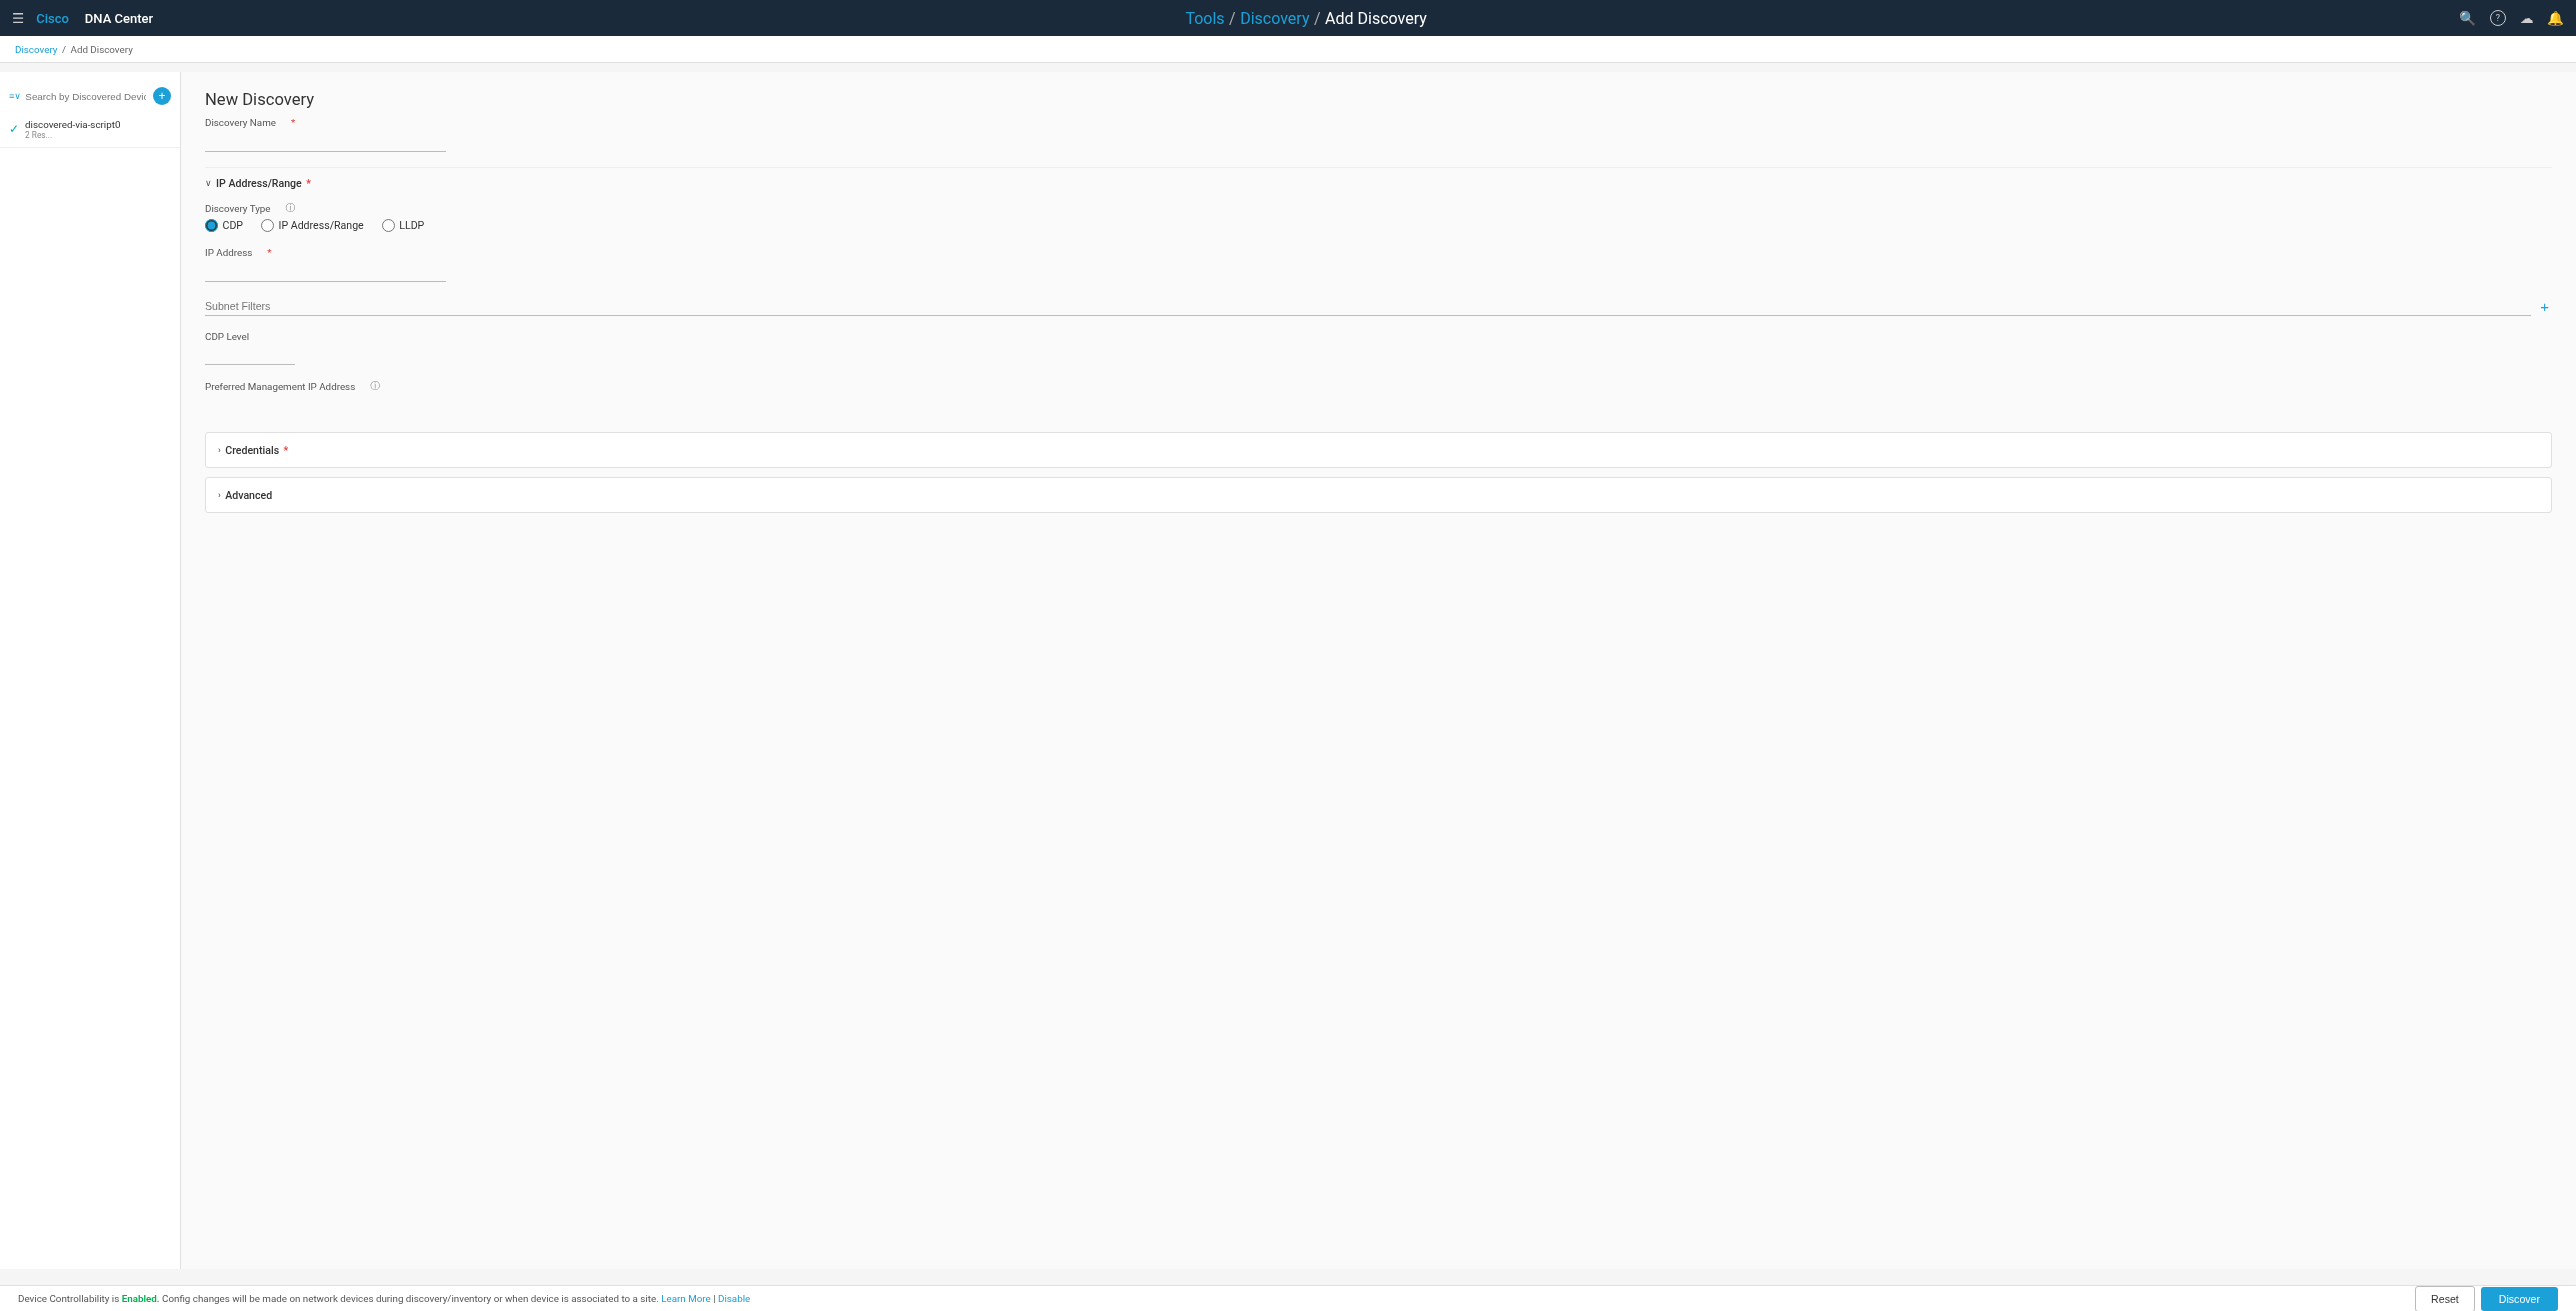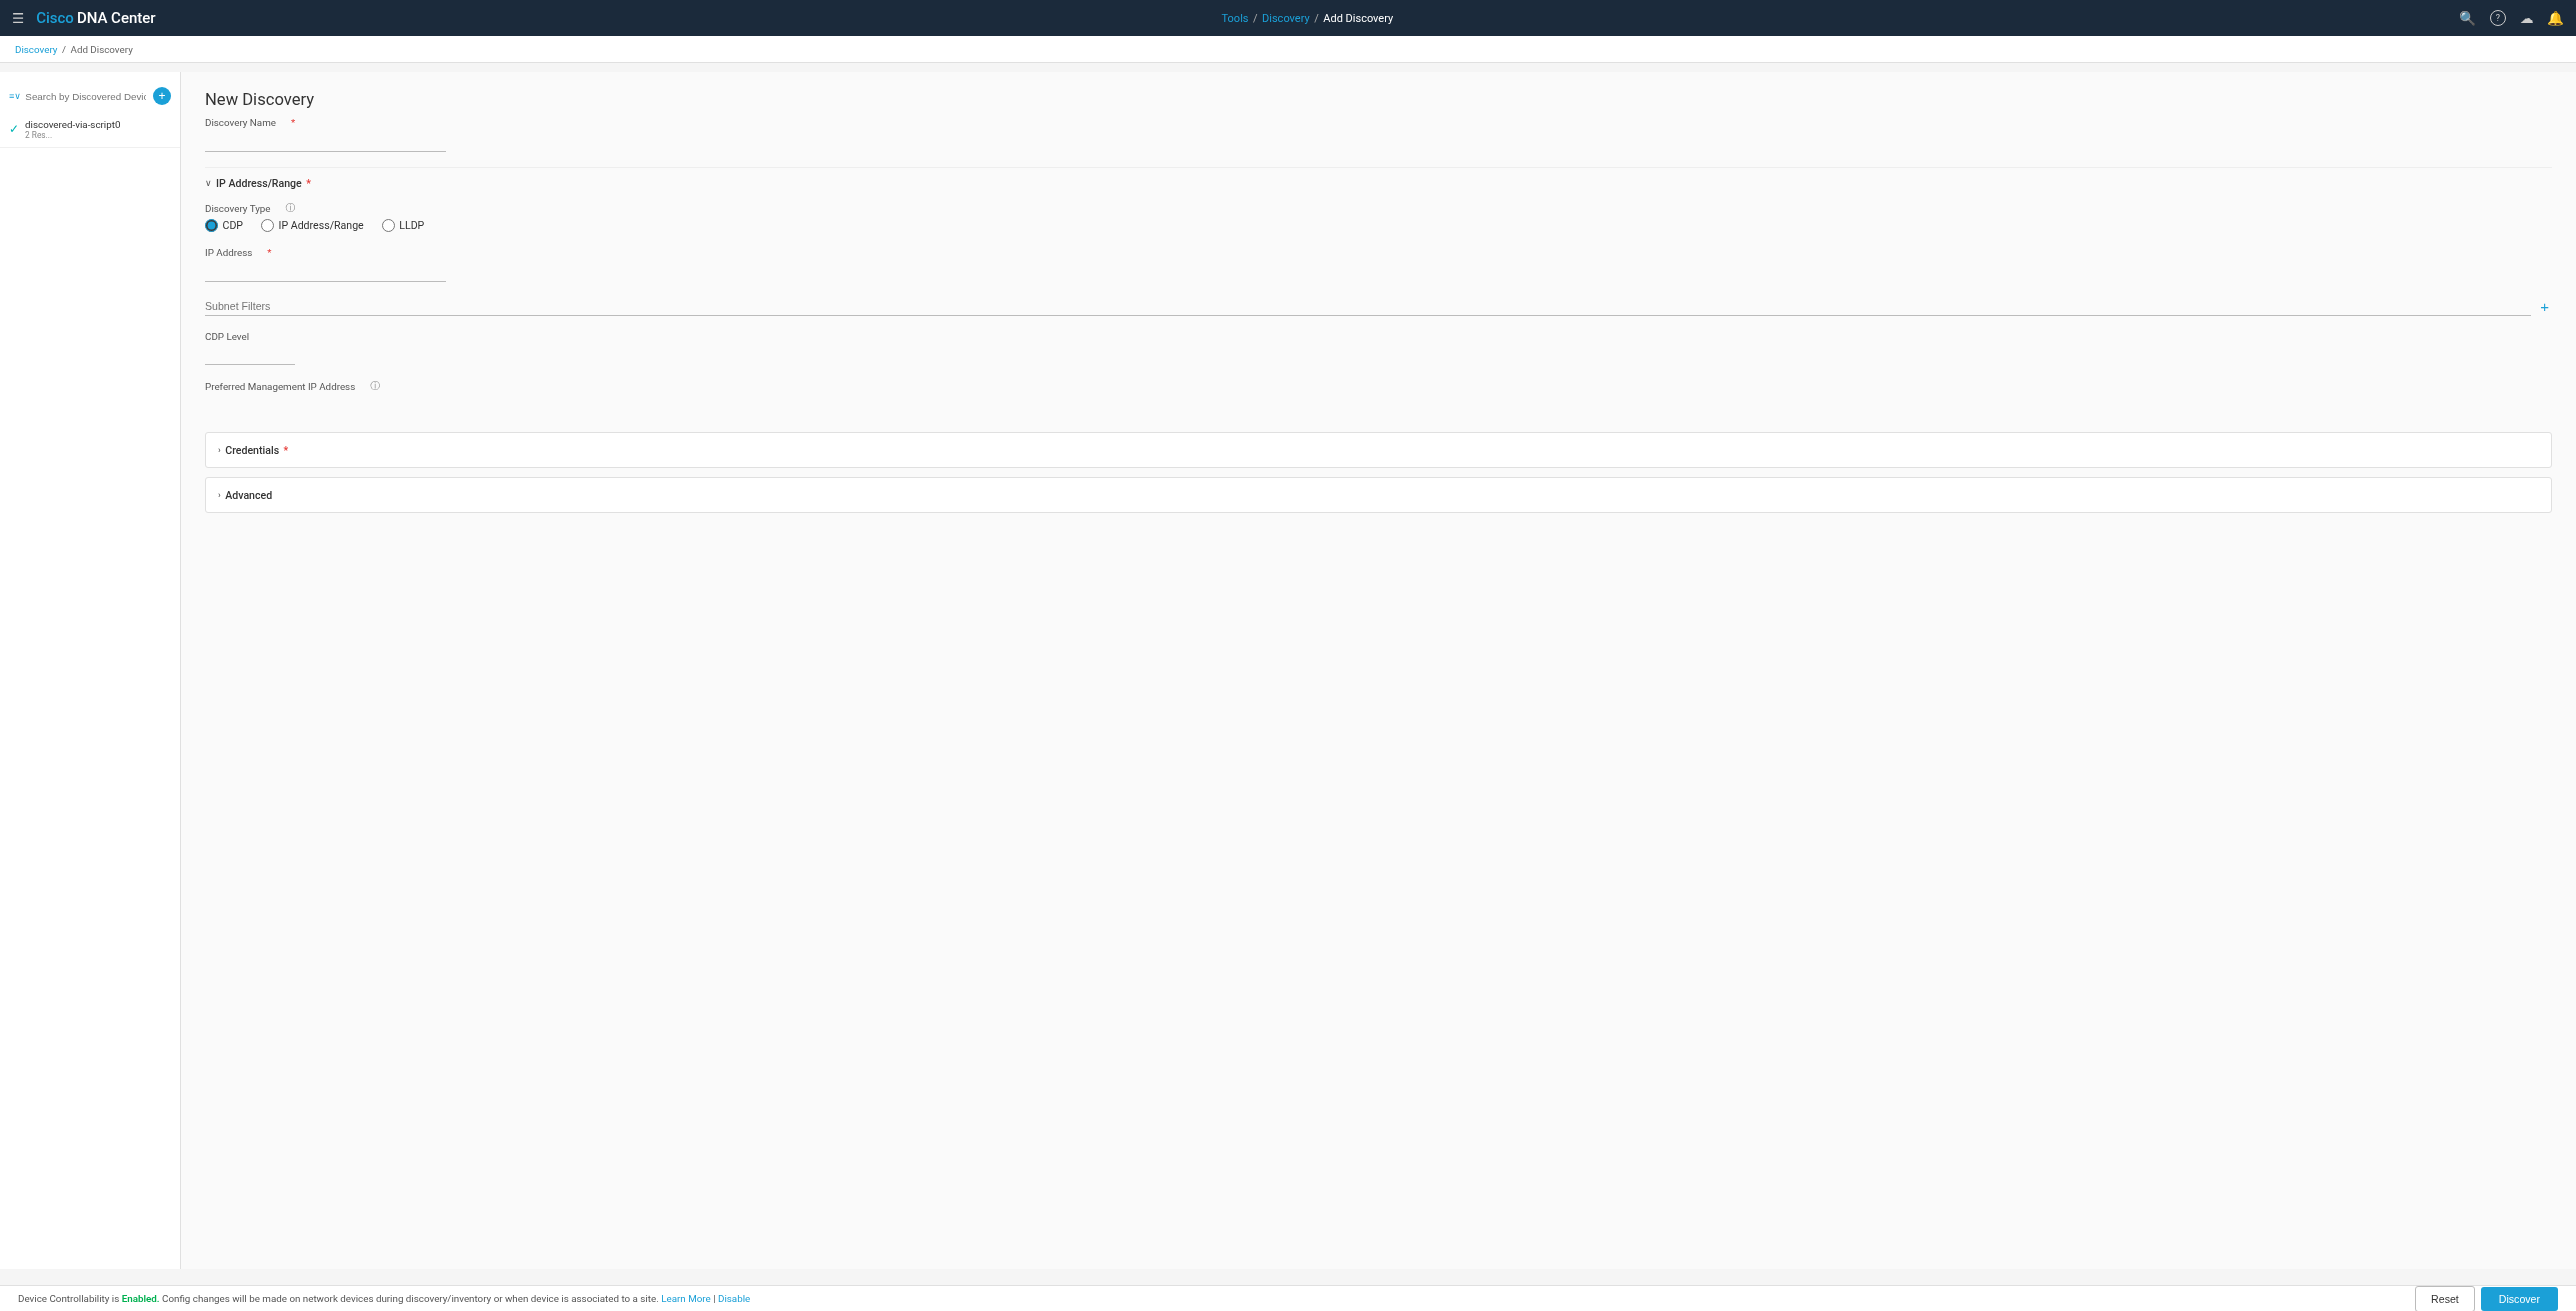--- a/index.html
+++ b/index.html
@@ -4,24 +4,24 @@
   <style>
     * { box-sizing: border-box; margin: 0; padding: 0; }
     body { font-family: -apple-system, BlinkMacSystemFont, 'Segoe UI', Roboto, sans-serif; background: #f5f5f5; color: #333; font-size: 10.6px; }
 
     
     .top-nav {
       display: flex; align-items: center; background: #1b2a3b; color: #fff;
       height: 36px; padding: 0 12px; position: fixed; top: 0; left: 0; right: 0; z-index: 100;
     }
     .hamburger { cursor: pointer; margin-right: 12px; font-size: 13.6px; color: #ccc; }
-    .brand { display: flex; align-items: center; gap: 3px; font-size: 15px; font-weight: 500; }
+    .brand { display: flex; align-items: center; gap: 16px; font-size: 13px; font-weight: 500; }
     .brand-cisco { color: #1ba0d7; }
     .brand-dna { color: #fff; }
-    .nav-center { flex: 1; display: flex; justify-content: center; align-items: center; gap: 4.5px; font-size: 11px; color: #aaa; }
+    .nav-center { flex: 1; display: flex; justify-content: center; align-items: center; gap: 4.5px; font-size: 16px; color: #aaa; }
     .nav-center a { color: #1ba0d7; text-decoration: none; }
     .nav-center span { color: #aaa; }
     .nav-right { display: flex; align-items: center; gap: 13.6px; }
     .nav-icon { color: #ccc; font-size: 13.6px; cursor: pointer; }
 
     
     .breadcrumb-bar {
       position: fixed; top: 36px; left: 0; right: 0; z-index: 99;
       background: #fff; border-bottom: 0.8px solid #e0e0e0;
       padding: 7.5px 15px; display: flex; align-items: center; gap: 4.5px; font-size: 9.8px;

